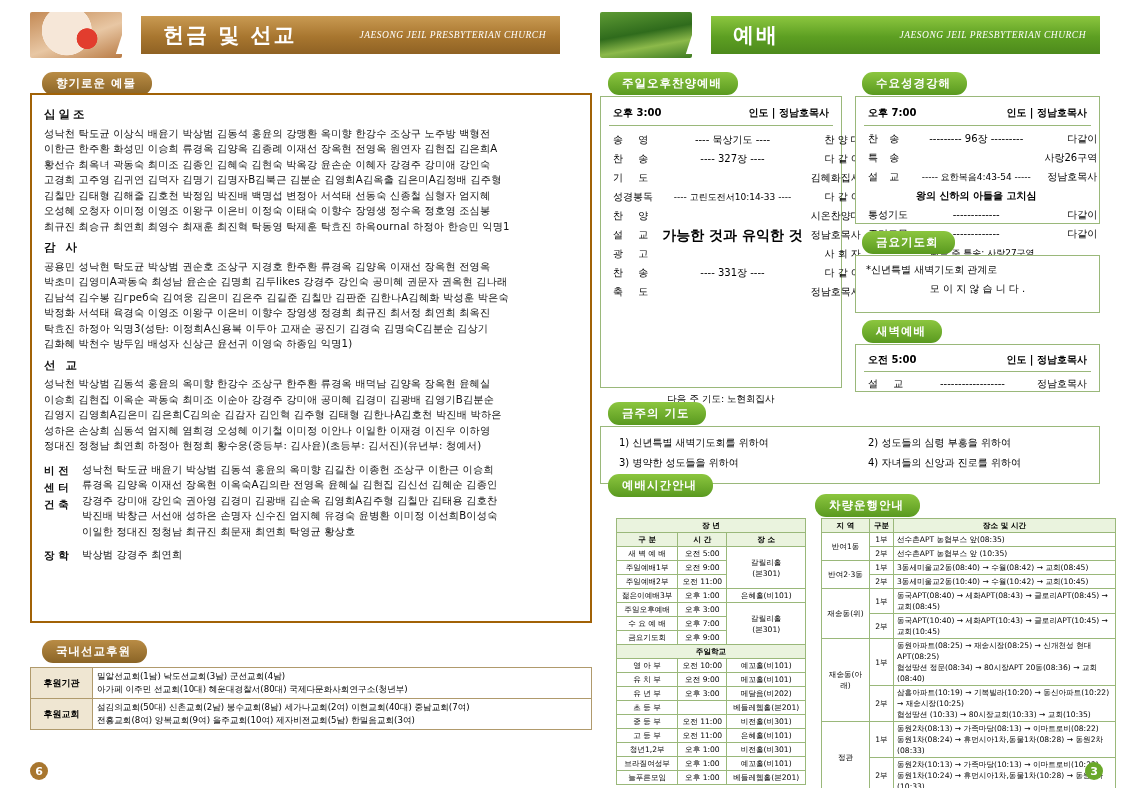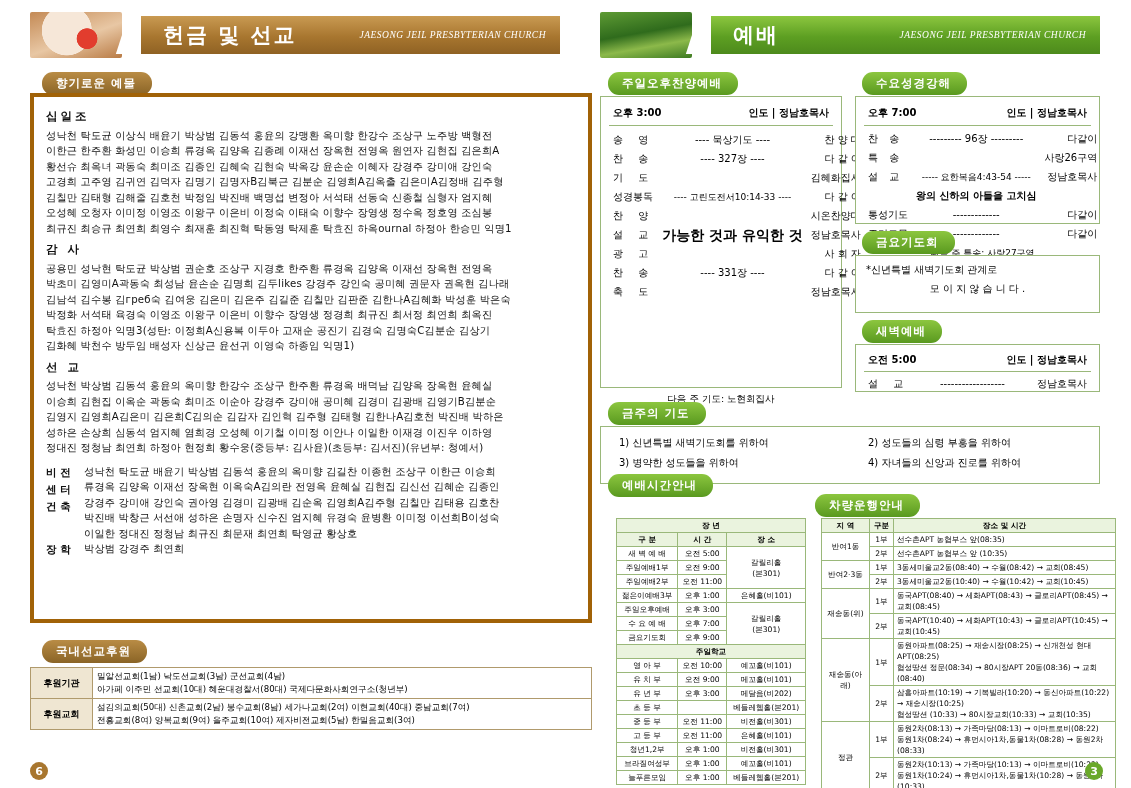--- a/index.html
+++ b/index.html
@@ -39,21 +39,21 @@
     letter-spacing:1px;
   }
   .tab.brown { background:linear-gradient(180deg,#b98c45,#8a6426); }
   .tab.green { background:linear-gradient(180deg,#8cc63f,#59991f); }
 
   .abs { position:absolute; }
 
   
   #leftBox {
     position:absolute; left:30px; top:93px; width:562px; height:530px;
-    border:4px solid #a16207; background:#fff;
+    border:2px solid #a16207; background:#fff;
     padding:10px 12px; font-size:10.2px; line-height:15.5px; color:#111;
   }
   .grp-title { font-weight:bold; font-size:11.5px; margin:2px 0 3px 0; letter-spacing:3px; }
   .names { letter-spacing:.2px; }
   .names div { white-space:nowrap; }
   .vert-label { float:left; width:32px; font-weight:bold; font-size:10.5px; line-height:17px; }
 
   #intlBox {
     position:absolute; left:30px; top:667px; width:562px; height:95px;
     font-size:9px;
@@ -147,21 +147,21 @@
       <div class="vert-label">비 전 센 터 건 축</div>
       <div class="names" style="margin-left:38px;">
         <div>성낙천  탁도균  배윤기  박상범  김동석  홍윤의  옥미향  김길찬  이종헌  조상구  이한근  이승희</div>
         <div>류경옥  김양옥  이재선  장옥현  이옥숙A김의란  전영옥  윤혜실  김현집  김신선  김혜순  김종인</div>
         <div>강경주  강미애  강인숙  권아영  김경미  김광배  김순옥  김영희A김주형  김칠만  김태용  김호찬</div>
         <div>박진배  박창근  서선애  성하은  손명자  신수진  엄지혜  유경숙  윤병환  이미정  이선희B이성숙</div>
         <div>이일한  정대진  정청남  최규진  최문재  최연희  탁영균  황상호</div>
       </div>
     </div>
 
-    <div style="margin-top:0; overflow:hidden;">
+    <div style="margin-top:8px; overflow:hidden;">
       <div class="vert-label">장 학</div>
       <div class="names" style="margin-left:38px;">
         <div>박상범  강경주  최연희</div>
       </div>
     </div>
   </div>
 
   <div class="abs" style="left:42px; top:640px;">
     <span class="tab brown">국내선교후원</span>
   </div>

